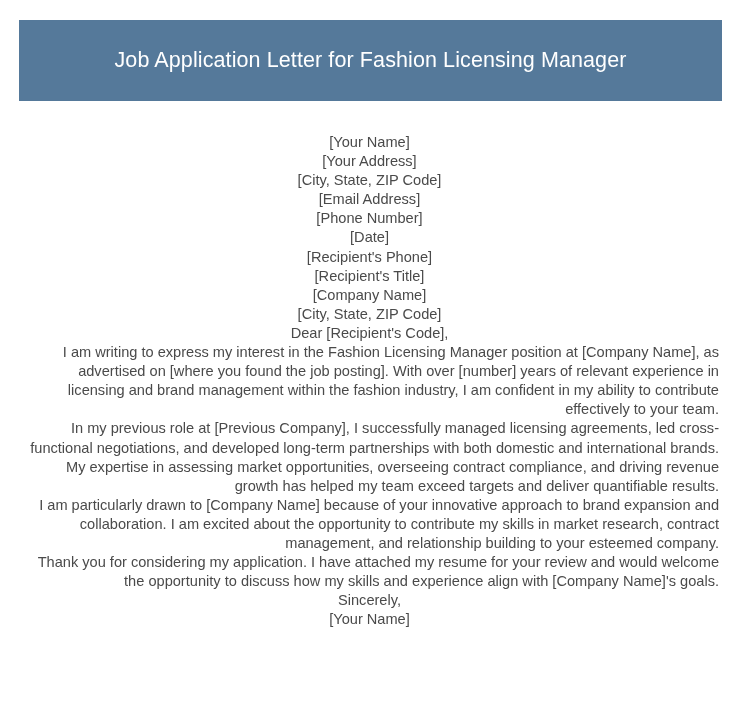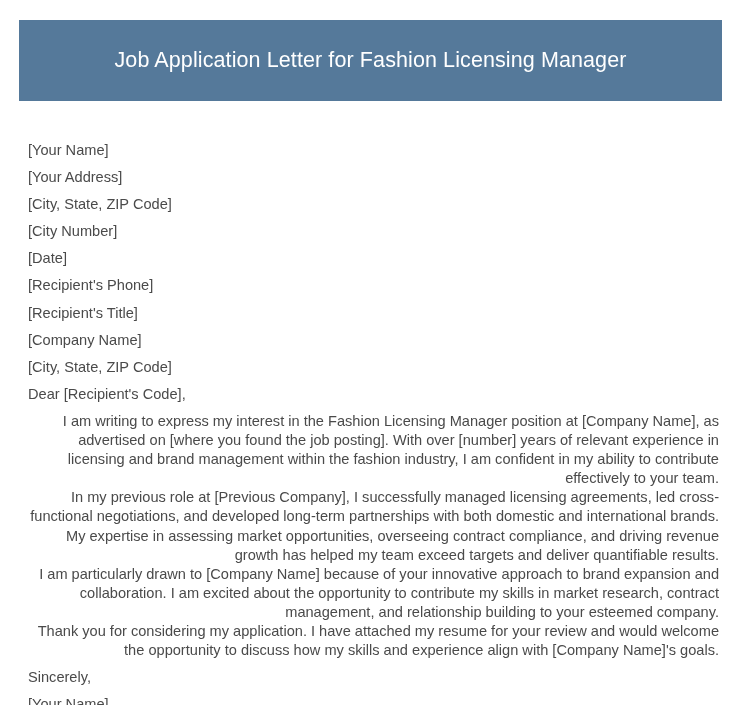--- a/index.html
+++ b/index.html
@@ -50,23 +50,24 @@
     position: absolute;
     left: 20px;
     top: 133px;
     width: 699px;
     color: #4a4a4a;
     font-size: 14.6px;
     line-height: 19.1px;
   }
 
   .letter-line {
-    margin: 8px;
+    margin: 0;
     padding: 0;
     white-space: normal;
+    text-align: center;
   }
 
   .letter-para {
     margin: 0;
     padding: 0;
     text-align: right;
   }
 </style>
 </head>
 <body>
@@ -76,21 +77,22 @@
   <div class="doc-header">
     <div class="doc-title">Job Application Letter for Fashion Licensing Manager</div>
   </div>
 
   <div class="letter-body">
 
     <div>
       <div class="letter-line">[Your Name]</div>
       <div class="letter-line">[Your Address]</div>
       <div class="letter-line">[City, State, ZIP Code]</div>
-      <div class="letter-line">[City Number]</div>
+      <div class="letter-line">[Email Address]</div>
+      <div class="letter-line">[Phone Number]</div>
       <div class="letter-line">[Date]</div>
     </div>
 
     <div>
       <div class="letter-line">[Recipient's Phone]</div>
       <div class="letter-line">[Recipient's Title]</div>
       <div class="letter-line">[Company Name]</div>
       <div class="letter-line">[City, State, ZIP Code]</div>
     </div>
 

